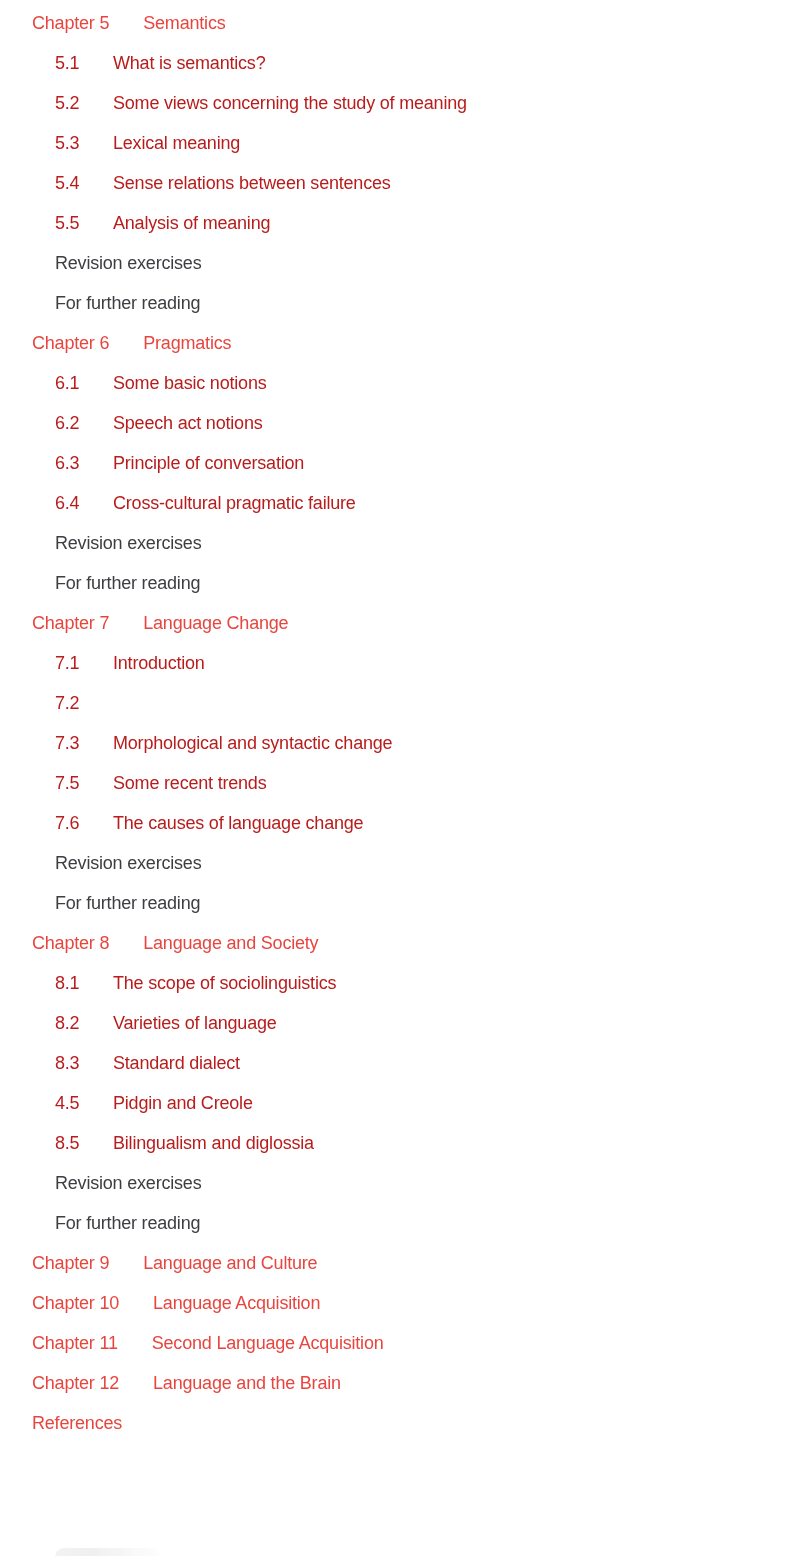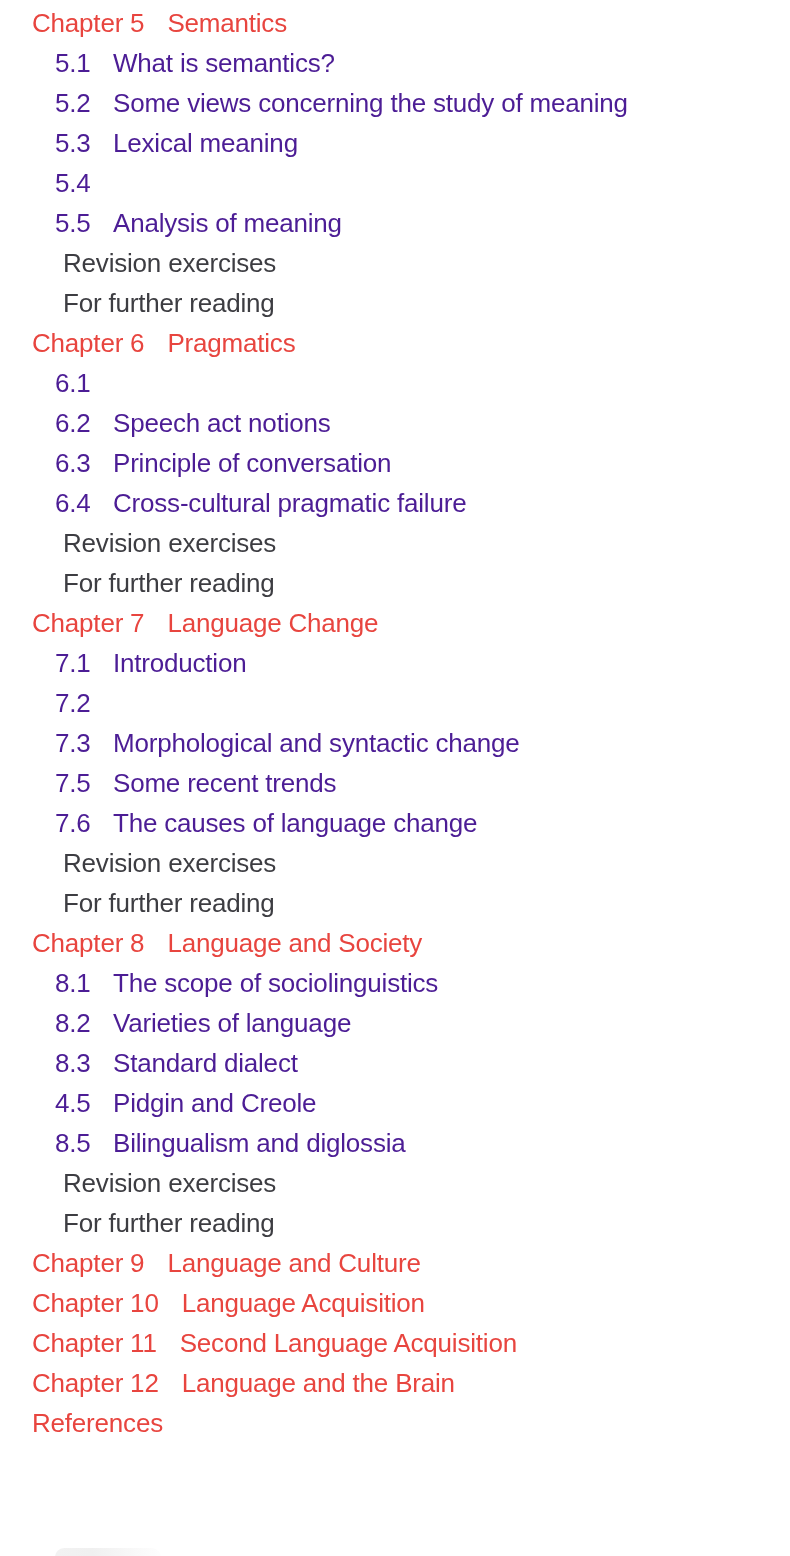--- a/index.html
+++ b/index.html
@@ -14,45 +14,44 @@
     position: relative;
     font-family: "Liberation Sans", "DejaVu Sans", sans-serif;
   }
   #toc {
     padding-top: 3px;
   }
   .row {
     height: 40px;
     display: flex;
     align-items: center;
-    font-size: 26px;
+    font-size: 18px;
     letter-spacing: -0.2px;
     white-space: nowrap;
     cursor: pointer;
   }
   .row.chapter,
   .row.backmatter {
     padding-left: 32px;
     color: #e8453f;
   }
   .chapter-title {
-    margin-left: 23px;
+    margin-left: 34px;
   }
   .row.section {
     padding-left: 55px;
-    color: #4c1d95;
+    color: #b91c1c;
   }
   .section-number {
     width: 58px;
     flex: 0 0 58px;
   }
   .row.aux {
     padding-left: 55px;
     color: #3d3d42;
-    margin-left: 8px;
   }
   .bottom-partial {
     position: absolute;
     left: 55px;
     top: 1548px;
     width: 106px;
     height: 14px;
     border-radius: 9px 9px 0 0;
     background: linear-gradient(to right, #efefef 0%, #ececec 35%, #f7f7f7 75%, #fdfdfd 100%);
     opacity: 0.8;
@@ -73,37 +72,39 @@
     <div class="row section">
       <span class="section-number">5.2</span>
       <span class="section-title">Some views concerning the study of meaning</span>
     </div>
     <div class="row section">
       <span class="section-number">5.3</span>
       <span class="section-title">Lexical meaning</span>
     </div>
     <div class="row section">
       <span class="section-number">5.4</span>
+      <span class="section-title">Sense relations between sentences</span>
     </div>
     <div class="row section">
       <span class="section-number">5.5</span>
       <span class="section-title">Analysis of meaning</span>
     </div>
     <div class="row aux">
       <span class="aux-title">Revision exercises</span>
     </div>
     <div class="row aux">
       <span class="aux-title">For further reading</span>
     </div>
     <div class="row chapter">
       <span class="chapter-label">Chapter 6</span>
       <span class="chapter-title">Pragmatics</span>
     </div>
     <div class="row section">
       <span class="section-number">6.1</span>
+      <span class="section-title">Some basic notions</span>
     </div>
     <div class="row section">
       <span class="section-number">6.2</span>
       <span class="section-title">Speech act notions</span>
     </div>
     <div class="row section">
       <span class="section-number">6.3</span>
       <span class="section-title">Principle of conversation</span>
     </div>
     <div class="row section">

